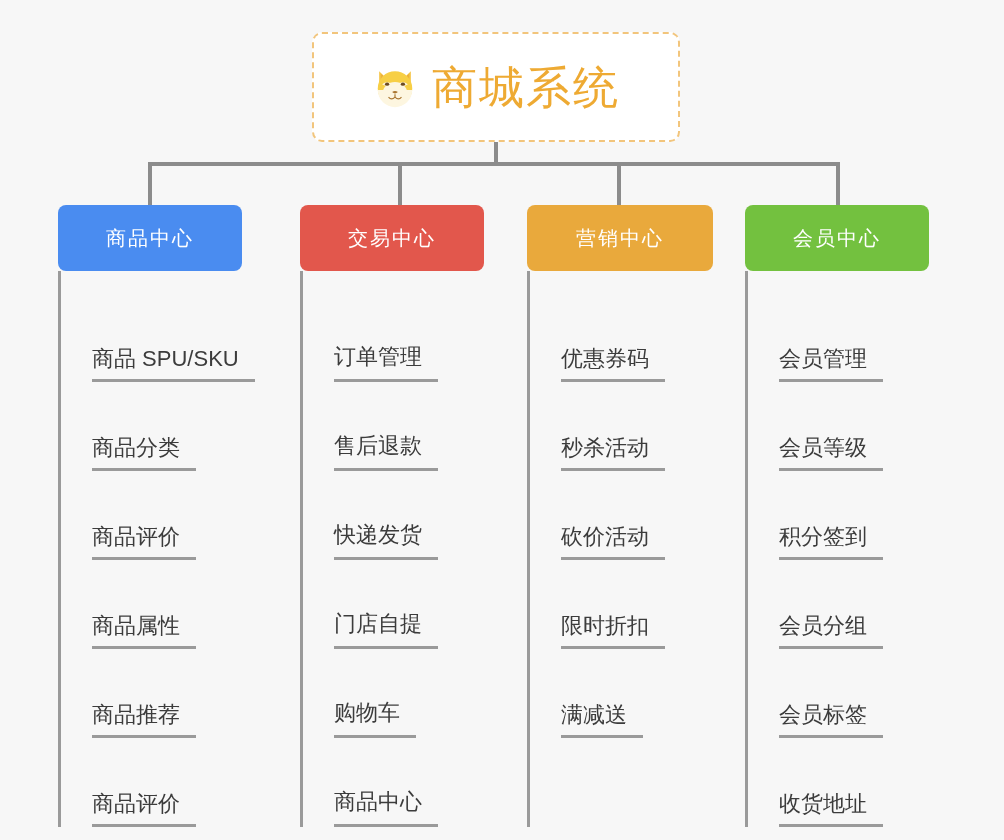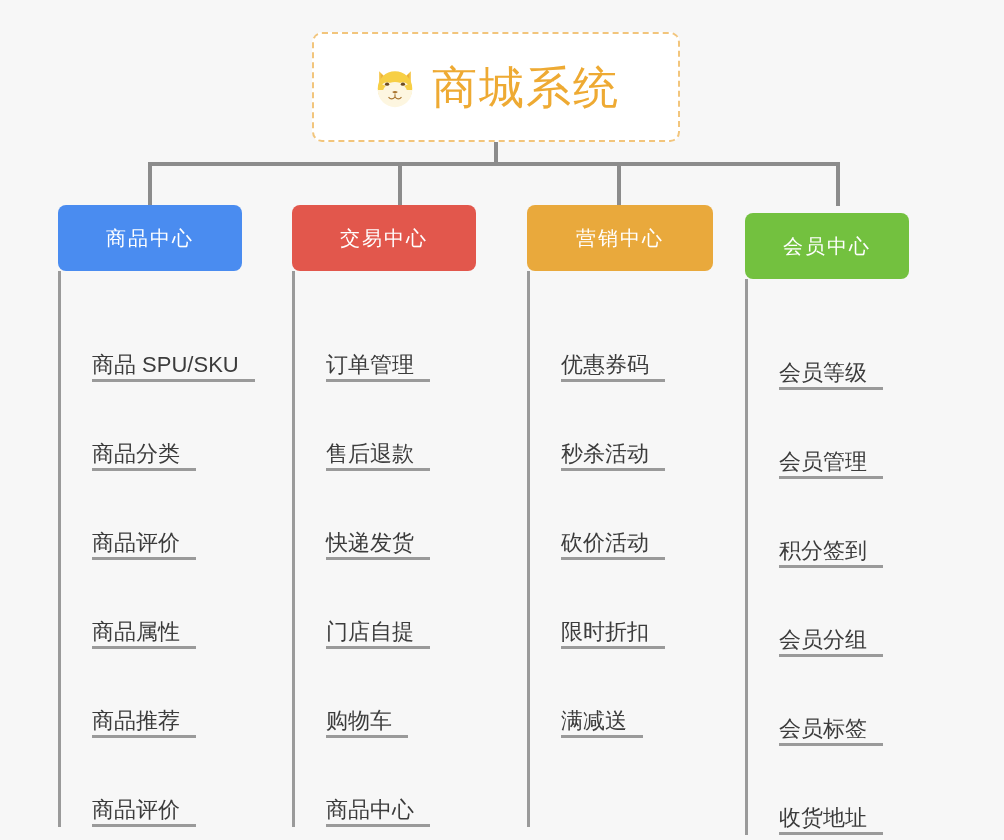--- a/index.html
+++ b/index.html
@@ -95,21 +95,21 @@
     box-sizing: border-box;
     display: flex;
     align-items: flex-end;
   }
   .leaf-label {
     position: relative;
     display: inline-block;
     font-size: 22px;
     color: #3c3c3c;
     white-space: nowrap;
-    padding: 0 16px 2px 0;
+    padding: 0 16px 8px 0;
     margin-left: 34px;
     border-bottom: 3px solid #9a9a9a;
     line-height: 1.15;
   }
 </style>
 </head>
 <body>
 
 <div id="root-canvas">
 
@@ -165,21 +165,21 @@
             <span class="leaf-label">商品属性</span>
           </div>
           <div class="leaf-row">
             <span class="leaf-label">商品推荐</span>
           </div>
           <div class="leaf-row">
             <span class="leaf-label">商品评价</span>
           </div>
         </div>
       </div>
-      <div class="column" style="left: 292px; width: 184px;">
+      <div class="column" style="left: 300px; width: 184px; font-family: Liberation Mono, monospace;">
         <div class="cat-header" style="background: rgb(226, 87, 76); width: 184px;">
           <span class="cat-header-label">交易中心</span>
         </div>
         <div class="leaf-stack">
           <div class="trunk" style="height: 556px;"></div>
           <div class="leaf-row">
             <span class="leaf-label">订单管理</span>
           </div>
           <div class="leaf-row">
             <span class="leaf-label">售后退款</span>
@@ -215,32 +215,32 @@
           </div>
           <div class="leaf-row">
             <span class="leaf-label">限时折扣</span>
           </div>
           <div class="leaf-row">
             <span class="leaf-label">满减送</span>
           </div>
         </div>
       </div>
       <div class="column" style="left: 745px; width: 184px;">
-        <div class="cat-header" style="background: rgb(115, 193, 63); width: 164px; margin-top: 8px;">
+        <div class="cat-header" style="background: rgb(115, 193, 63); width: 184px;">
           <span class="cat-header-label">会员中心</span>
         </div>
         <div class="leaf-stack">
           <div class="trunk" style="height: 556px;"></div>
           <div class="leaf-row">
+            <span class="leaf-label">会员管理</span>
+          </div>
+          <div class="leaf-row">
             <span class="leaf-label">会员等级</span>
           </div>
           <div class="leaf-row">
-            <span class="leaf-label">会员管理</span>
-          </div>
-          <div class="leaf-row">
             <span class="leaf-label">积分签到</span>
           </div>
           <div class="leaf-row">
             <span class="leaf-label">会员分组</span>
           </div>
           <div class="leaf-row">
             <span class="leaf-label">会员标签</span>
           </div>
           <div class="leaf-row">
             <span class="leaf-label">收货地址</span>

